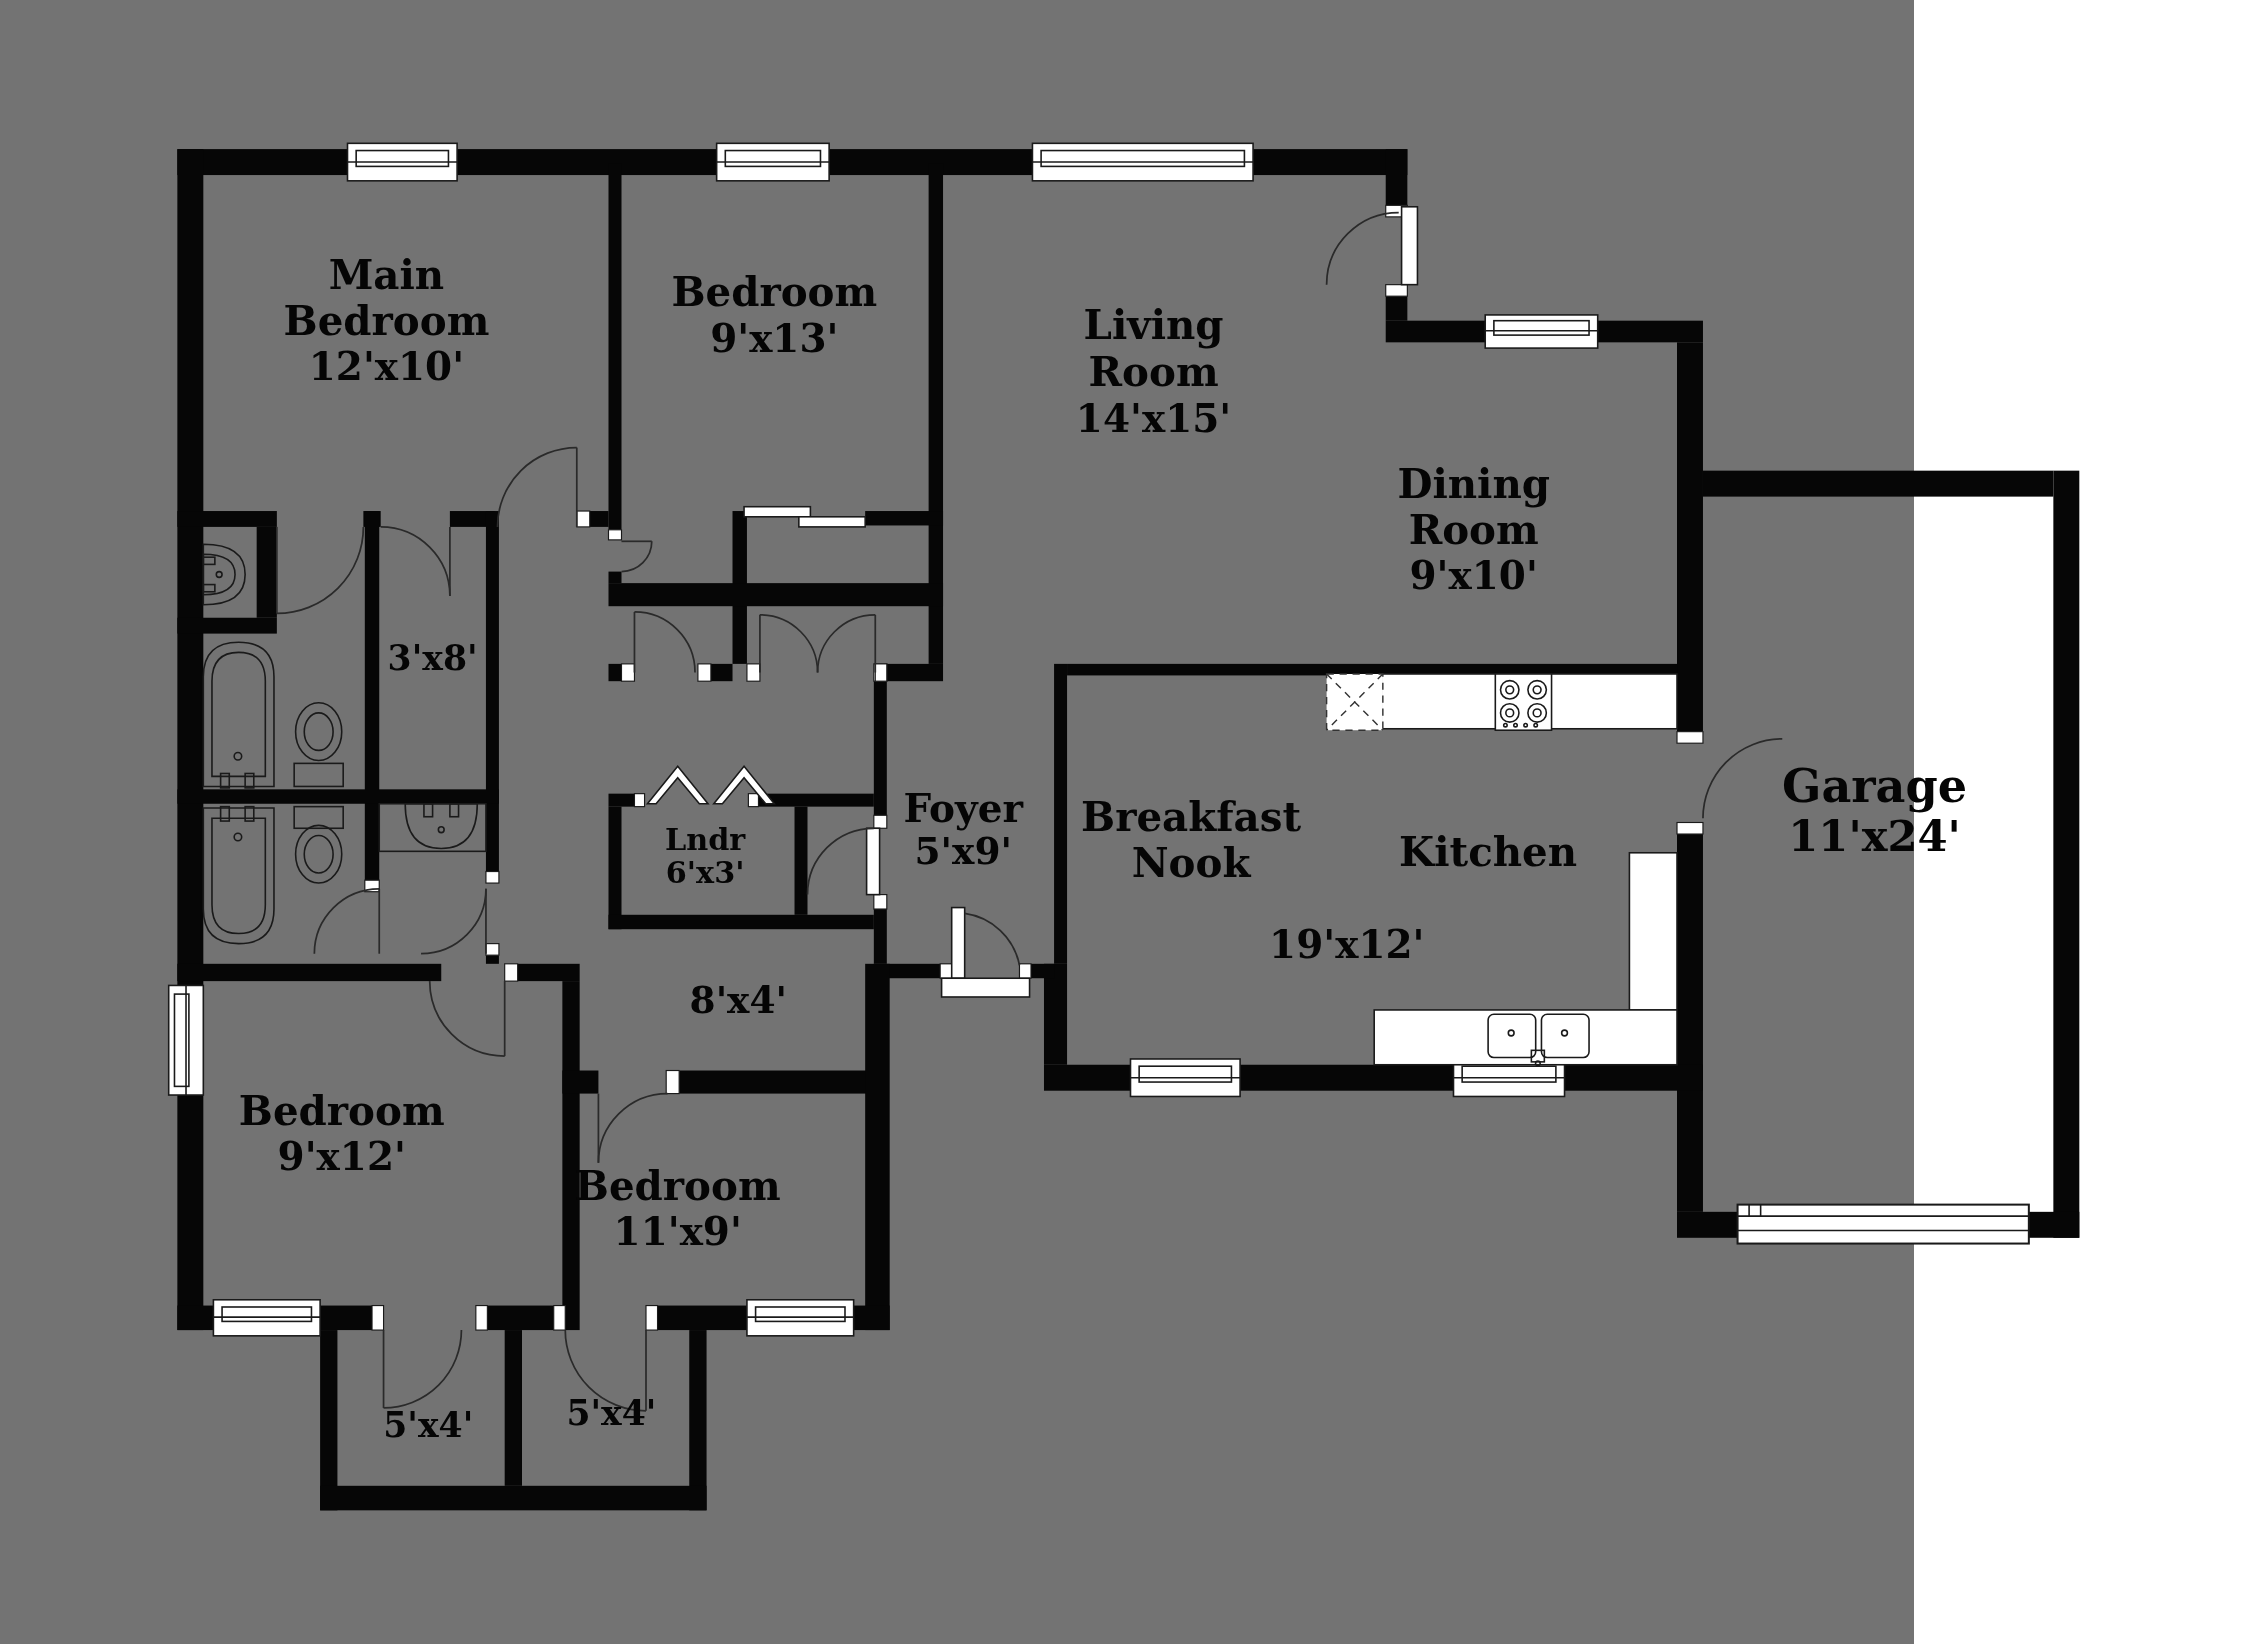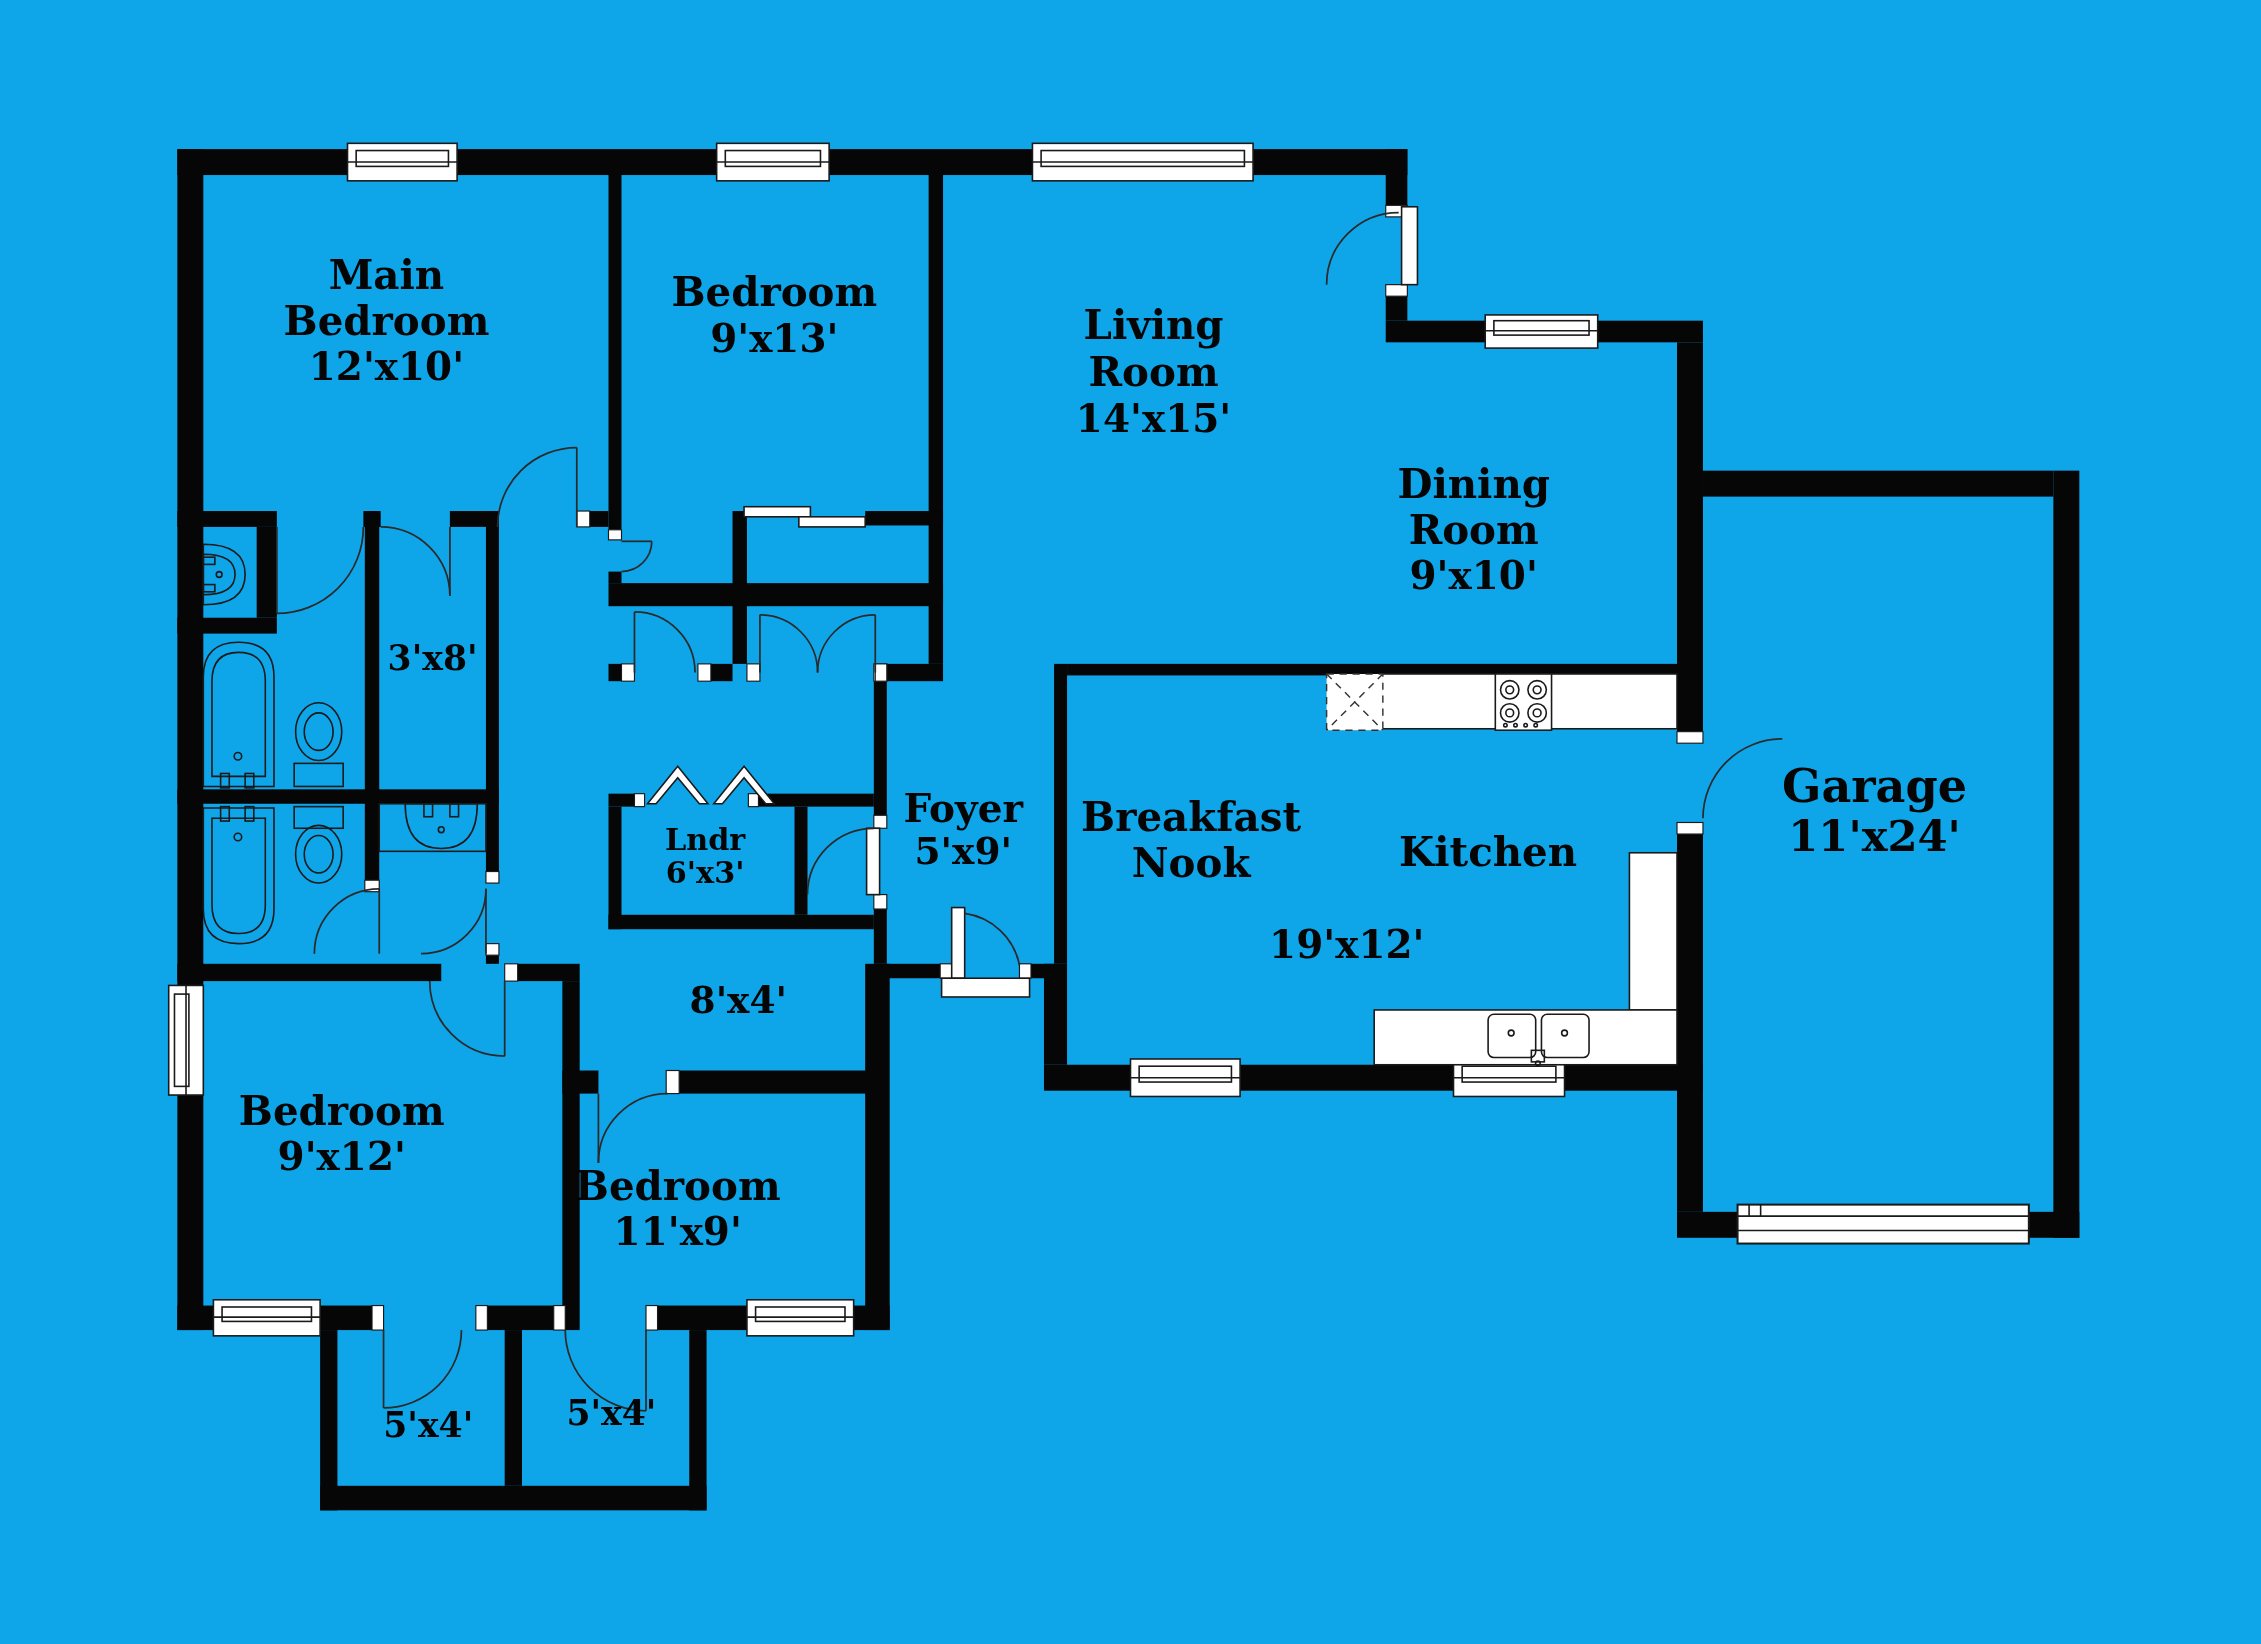--- a/index.html
+++ b/index.html
@@ -1,17 +1,17 @@
 <!DOCTYPE html>
 <html style="font-size:11px"><head>
 <meta charset="utf-8">
 <style>
   html,body{margin:0;padding:0;background:#ffffff;}
   body{width:2261px;height:1645px;overflow:hidden;}
-  #plan-wrap{width:2261px;height:1645px;background:#0ea5e9;}
+  #plan-wrap{width:1914px;height:1645px;background:#737373;}
   svg{display:block;}
   .wall{fill:#060606;stroke:none;}
   .jamb{fill:#ffffff;stroke:#1a1a1a;stroke-width:0.8;}
   .thin{fill:#ffffff;stroke:#1a1a1a;stroke-width:1.1;}
   .thinline{fill:none;stroke:#1a1a1a;stroke-width:1.1;}
   .arc{fill:none;stroke:#2a2a2a;stroke-width:1.2;}
   .leaf{stroke:#2a2a2a;stroke-width:1.2;}
   .dash{fill:#ffffff;stroke:#333;stroke-width:1;stroke-dasharray:5 4;}
   .dashline{fill:none;stroke:#333;stroke-width:1;stroke-dasharray:5 4;}
   .lbl{font-family:"DejaVu Serif","Liberation Serif",serif;font-weight:bold;fill:#050505;text-anchor:middle;}

